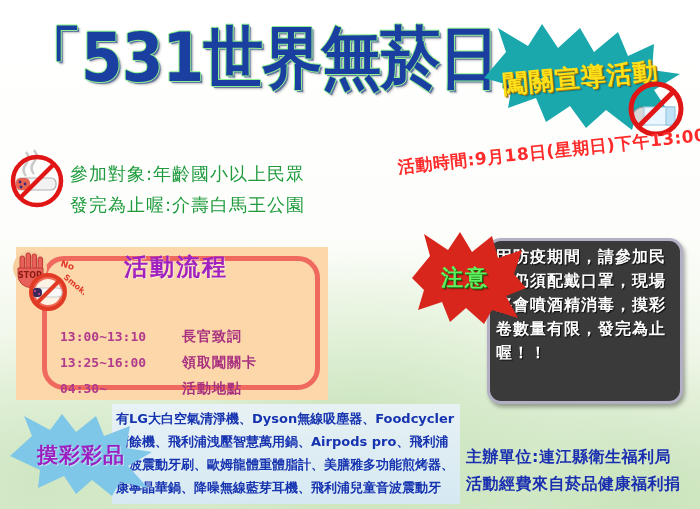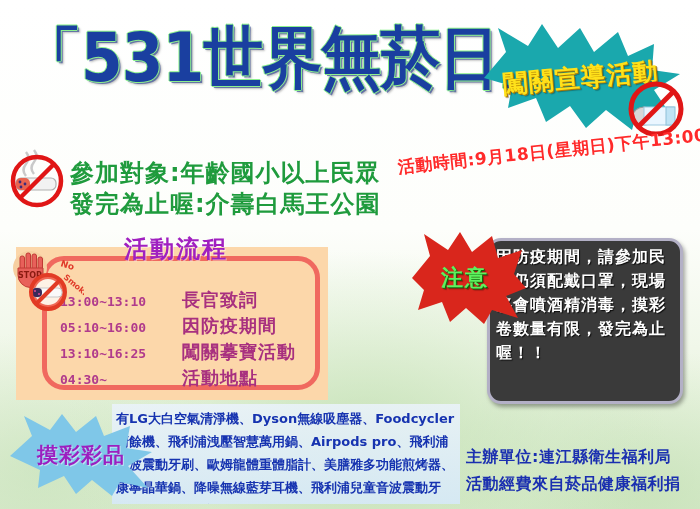--- a/index.html
+++ b/index.html
@@ -67,22 +67,22 @@
 
   #nosmoke-badge { left:622px; top:76px; width:62px; height:62px; }
   #nosmoke-left  { left:6px;  top:148px; width:64px; height:60px; }
 
   
   #info-green {
     position:absolute; left:70px; top:158px; width:340px;
   }
   .green-line {
     font-family:"DejaVu Sans","Liberation Sans",sans-serif;
-    font-weight:bold;
-    font-size:24px;
+    font-weight:normal;
+    font-size:18px;
     color:#1f9b3d;
     letter-spacing:1px;
     line-height:31px;
     white-space:nowrap;
     text-shadow:1px 1px 0 rgba(255,255,255,.8);
   }
 
   
   #datetime {
     position:absolute; left:398px; top:156px;
@@ -102,21 +102,21 @@
     position:absolute; left:16px; top:247px; width:312px; height:153px;
     background:#fcd7aa;
   }
   #schedule-inner {
     position:absolute; left:26px; top:9px; right:8px; bottom:10px;
     border:5px solid #f0695f;
     border-radius:22px;
     background:#fcd7aa;
   }
   #schedule-title {
-    position:absolute; left:96px; top:233px; width:160px;
+    position:absolute; left:96px; top:251px; width:160px;
     text-align:center;
     font-family:"DejaVu Sans","Liberation Sans",sans-serif;
     font-weight:bold;
     font-size:24px;
     color:#a020c0;
     letter-spacing:2px;
     z-index:4;
     text-shadow:1px 1px 0 rgba(255,255,255,.5);
   }
   #schedule-rows {
@@ -128,25 +128,26 @@
   }
   .sched-time {
     width:108px;
     font-family:"DejaVu Sans Mono","Liberation Mono",monospace;
     font-size:13px; font-weight:bold;
     color:#b03a8c;
     white-space:nowrap;
   }
   .sched-act {
     font-family:"DejaVu Sans","Liberation Sans",sans-serif;
-    font-size:18px; font-weight:bold;
+    font-size:14px; font-weight:bold;
     color:#a8307f;
     letter-spacing:1px;
     white-space:nowrap;
     padding-left:14px;
+    margin-top:40px;
   }
 
   
   #stop-icon { position:absolute; left:6px; top:248px; width:78px; height:66px; z-index:5; }
 
   
   #notice-box {
     position:absolute; left:487px; top:238px; width:196px; height:166px;
     background:#3a3a3a;
     border-radius:14px;
@@ -257,26 +258,22 @@
   <div id="schedule">
     <div id="schedule-inner"></div>
   </div>
   <div id="schedule-title">活動流程</div>
   <div id="schedule-rows">
     <div class="sched-row">
       <span class="sched-time">13:00~13:10</span>
       <span class="sched-act">長官致詞</span>
     </div>
     <div class="sched-row">
-      <span class="sched-time">05:10~16:00</span>
-      <span class="sched-act">因防疫期間</span>
-    </div>
-    <div class="sched-row">
-      <span class="sched-time">13:10~16:25</span>
-      <span class="sched-act">闖關摹寶活動</span>
+      <span class="sched-time">13:25~16:00</span>
+      <span class="sched-act">領取闖關卡</span>
     </div>
     <div class="sched-row">
       <span class="sched-time">04:30~</span>
       <span class="sched-act">活動地點</span>
     </div>
   </div>
 
   <div id="stop-icon">
     <svg viewBox="0 0 78 66" width="78" height="66">
       <circle cx="24" cy="20" r="17" fill="#f6cfa0"></circle>

